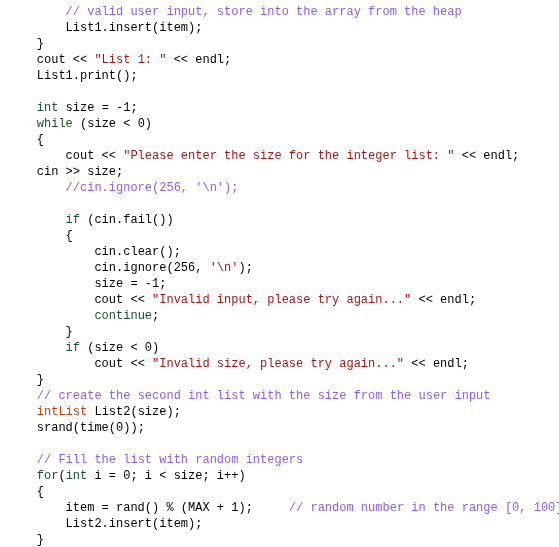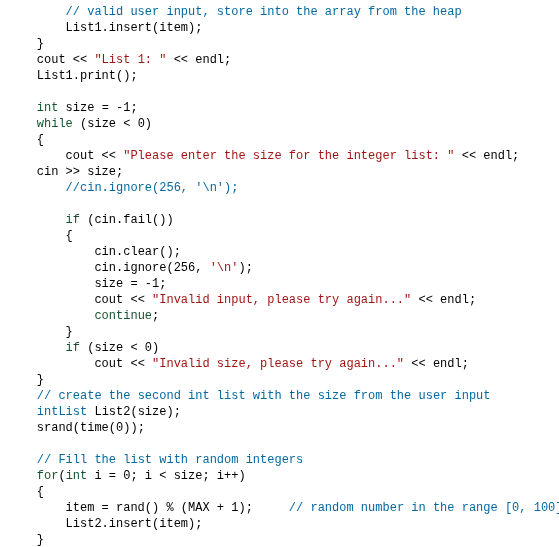--- a/index.html
+++ b/index.html
@@ -8,23 +8,23 @@
     background: #ffffff;
     font-family: Consolas, "Courier New", monospace;
     font-size: 12px;
     line-height: 16px;
     color: #000000;
   }
   .code-block {
     padding: 4px 0 4px 8px;
     white-space: pre;
   }
-  .t-comment { color: #0369a1; text-align: right; }
+  .t-comment { color: #8b5cf6; text-align: right; }
   .t-string  { color: #A31515; }
   .t-keyword { color: #14532d; }
-  .t-type    { color: #0369a1; }
+  .t-type    { color: #c2410c; }
   .t-default { color: #000000; }
   .line { display: block; }
 </style>
 </head>
 <body>
 
 <div class="code-block" id="code-root"><span class="line"><span class="t-default">        </span><span class="t-comment">// valid user input, store into the array from the heap</span></span><span class="line"><span class="t-default">        </span><span class="t-default">List1.insert(item);</span></span><span class="line"><span class="t-default">    </span><span class="t-default">}</span></span><span class="line"><span class="t-default">    </span><span class="t-default">cout &lt;&lt; </span><span class="t-string">"List 1: "</span><span class="t-default"> &lt;&lt; endl;</span></span><span class="line"><span class="t-default">    </span><span class="t-default">List1.print();</span></span><span class="line">&nbsp;</span><span class="line"><span class="t-default">    </span><span class="t-keyword">int</span><span class="t-default"> size = -1;</span></span><span class="line"><span class="t-default">    </span><span class="t-keyword">while</span><span class="t-default"> (size &lt; 0)</span></span><span class="line"><span class="t-default">    </span><span class="t-default">{</span></span><span class="line"><span class="t-default">        </span><span class="t-default">cout &lt;&lt; </span><span class="t-string">"Please enter the size for the integer list: "</span><span class="t-default"> &lt;&lt; endl;</span></span><span class="line"><span class="t-default">    </span><span class="t-default">cin &gt;&gt; size;</span></span><span class="line"><span class="t-default">        </span><span class="t-comment">//cin.ignore(256, '\n');</span></span><span class="line">&nbsp;</span><span class="line"><span class="t-default">        </span><span class="t-keyword">if</span><span class="t-default"> (cin.fail())</span></span><span class="line"><span class="t-default">        </span><span class="t-default">{</span></span><span class="line"><span class="t-default">            </span><span class="t-default">cin.clear();</span></span><span class="line"><span class="t-default">            </span><span class="t-default">cin.ignore(256, </span><span class="t-string">'\n'</span><span class="t-default">);</span></span><span class="line"><span class="t-default">            </span><span class="t-default">size = -1;</span></span><span class="line"><span class="t-default">            </span><span class="t-default">cout &lt;&lt; </span><span class="t-string">"Invalid input, please try again..."</span><span class="t-default"> &lt;&lt; endl;</span></span><span class="line"><span class="t-default">            </span><span class="t-keyword">continue</span><span class="t-default">;</span></span><span class="line"><span class="t-default">        </span><span class="t-default">}</span></span><span class="line"><span class="t-default">        </span><span class="t-keyword">if</span><span class="t-default"> (size &lt; 0)</span></span><span class="line"><span class="t-default">            </span><span class="t-default">cout &lt;&lt; </span><span class="t-string">"Invalid size, please try again..."</span><span class="t-default"> &lt;&lt; endl;</span></span><span class="line"><span class="t-default">    </span><span class="t-default">}</span></span><span class="line"><span class="t-default">    </span><span class="t-comment">// create the second int list with the size from the user input</span></span><span class="line"><span class="t-default">    </span><span class="t-type">intList</span><span class="t-default"> List2(size);</span></span><span class="line"><span class="t-default">    </span><span class="t-default">srand(time(0));</span></span><span class="line">&nbsp;</span><span class="line"><span class="t-default">    </span><span class="t-comment">// Fill the list with random integers</span></span><span class="line"><span class="t-default">    </span><span class="t-keyword">for</span><span class="t-default">(</span><span class="t-keyword">int</span><span class="t-default"> i = 0; i &lt; size; i++)</span></span><span class="line"><span class="t-default">    </span><span class="t-default">{</span></span><span class="line"><span class="t-default">        </span><span class="t-default">item = rand() % (MAX + 1);     </span><span class="t-comment">// random number in the range [0, 100]</span></span><span class="line"><span class="t-default">        </span><span class="t-default">List2.insert(item);</span></span><span class="line"><span class="t-default">    </span><span class="t-default">}</span></span></div>
 
 </body></html>

